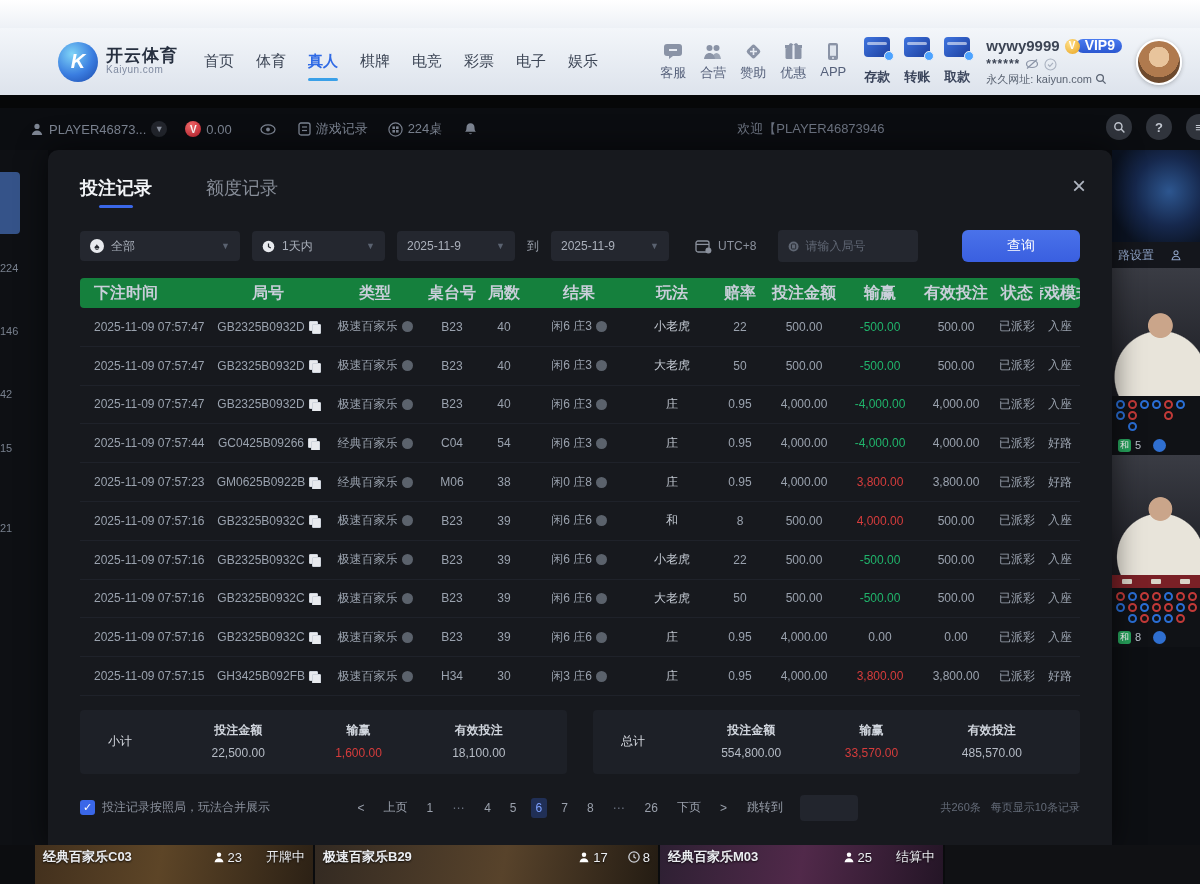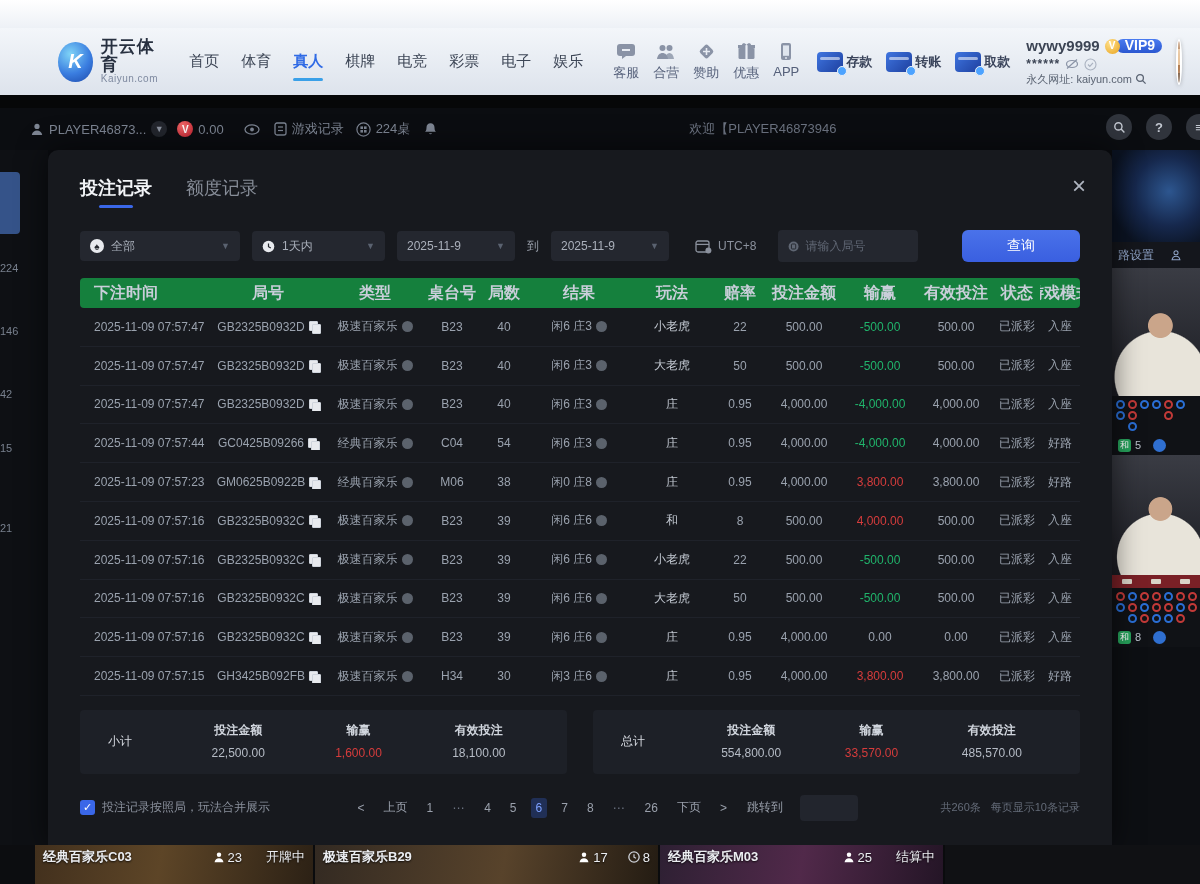--- a/index.html
+++ b/index.html
@@ -19,40 +19,40 @@
   .logo-domain{font-size:10px;color:#7f8aa0;letter-spacing:.5px}
   .menu{display:flex;gap:22px;margin-right:30px}
   .menu-item{font-size:15px;color:#3d4656;cursor:pointer;padding:6px 0;position:relative;white-space:nowrap}
   .menu-item.active{color:#2f6ae5;font-weight:bold}
   .menu-item.active::after{content:"";position:absolute;left:50%;transform:translateX(-50%);bottom:-4px;width:30px;height:3px;border-radius:2px;background:#3aa0e8}
   .quick-links{display:flex;gap:14px;margin-left:auto;margin-right:18px}
   .quick-item{display:flex;flex-direction:column;align-items:center;gap:3px;cursor:pointer}
   .quick-item .q-icon{width:22px;height:20px;display:flex;align-items:center;justify-content:center}
   .quick-item .q-label{font-size:13px;color:#55607a;white-space:nowrap}
   .wallet-links{display:flex;gap:14px;margin-right:16px}
-  .wallet-item{display:flex;flex-direction:row;align-items:center;gap:3px;cursor:pointer}
+  .wallet-item{display:flex;flex-direction:column;align-items:center;gap:11px;cursor:pointer}
   .w-icon{width:26px;height:20px;border-radius:4px;background:linear-gradient(135deg,#3f75e0,#1d3f9e);position:relative}
   .w-icon::after{content:"";position:absolute;left:3px;top:5px;right:3px;height:3px;background:rgba(255,255,255,.55);border-radius:2px}
   .w-icon .w-badge{position:absolute;right:-4px;bottom:-4px;width:10px;height:10px;border-radius:50%;background:#4da3ff;border:1px solid #e8eef7}
   .wallet-item .q-label{font-size:13px;color:#39435a;font-weight:bold;white-space:nowrap}
   .user-block{margin-right:14px;line-height:1.25;text-align:left}
   .user-line1{display:flex;align-items:center;gap:5px}
   .user-name{font-size:15px;color:#3c4454;font-weight:bold}
   .vip-badge{display:inline-flex;align-items:center;height:15px}
   .vip-v{width:15px;height:15px;border-radius:50%;background:radial-gradient(circle at 35% 30%,#ffe08a,#e8a21c);color:#fff;font-size:10px;font-weight:bold;display:flex;align-items:center;justify-content:center;z-index:1}
   .vip-pill{margin-left:-4px;padding:0 7px 0 9px;height:14px;border-radius:8px;background:linear-gradient(#4a7bf0,#2b57d0);color:#fff;font-size:14px;font-weight:bold;display:flex;align-items:center}
   .user-line2{display:flex;align-items:center;gap:5px;margin:1px 0}
   .masked{font-size:12px;color:#3c4454;font-weight:bold;letter-spacing:1px}
   .user-line3{display:flex;align-items:center;gap:3px;font-size:11px;color:#5a6372;white-space:nowrap}
   .avatar{width:46px;height:46px;border-radius:50%;background:radial-gradient(circle at 50% 38%,#e8c49c 0 30%,#b07a4e 31% 60%,#6e4a2e 61%);border:2px solid #fff;box-shadow:0 1px 4px rgba(0,0,0,.25)}
 
   .gap-bar{height:13px;background:#060708}
 
   
-  .subheader{height:42px;background:#0b0d11;display:flex;align-items:center;padding:0 14px 0 30px;gap:2px;position:relative}
+  .subheader{height:42px;background:#0b0d11;display:flex;align-items:center;padding:0 14px 0 30px;gap:10px;position:relative}
   .sh-item{display:flex;align-items:center;gap:5px;color:#7e8694;font-size:13px;white-space:nowrap;cursor:pointer}
   .sh-chevron{width:16px;height:16px;border-radius:50%;background:#23262d;color:#8b929f;font-size:9px;display:flex;align-items:center;justify-content:center}
   .coin{width:16px;height:16px;border-radius:50%;background:radial-gradient(circle at 35% 30%,#f26a6a,#c21f2d);color:#fff;font-size:10px;font-weight:bold;display:flex;align-items:center;justify-content:center}
   .welcome{margin-left:250px;color:#6d7482;font-size:13px;white-space:nowrap;overflow:hidden}
   .sh-right{position:absolute;right:-12px;top:6px;display:flex;gap:14px}
   .round-btn{width:26px;height:26px;border-radius:50%;background:#30343c;color:#c3c8d1;display:flex;align-items:center;justify-content:center;font-size:13px;font-weight:bold;cursor:pointer}
 
   
   .stage{position:relative;height:695px;background:#0a0c10}
 
@@ -72,21 +72,21 @@
   .rr-road{background:#101216;padding:4px 3px;display:grid;grid-template-columns:repeat(7,1fr);gap:2px}
   .ring{width:9px;height:9px;border-radius:50%;border:2px solid transparent;justify-self:center}
   .ring.r{border-color:#c23a38}.ring.b{border-color:#2a6fd6}.ring.e{border-color:transparent}
   .rr-stats{height:20px;display:flex;align-items:center;gap:4px;padding:0 6px;background:#101216;color:#b9c0ca;font-size:11px}
   .tie-chip{width:13px;height:13px;border-radius:3px;background:#27a35c;color:#fff;font-size:9px;display:flex;align-items:center;justify-content:center}
   .glb-chip{width:13px;height:13px;border-radius:50%;background:#2f6fd0;margin-left:8px}
 
   
   .modal{position:absolute;left:48px;top:0;width:1064px;height:695px;background:#17191e;border-radius:10px 10px 0 0;box-shadow:0 0 30px rgba(0,0,0,.6);padding:26px 32px 0}
   .modal-close{position:absolute;top:24px;right:26px;color:#aeb4bf;font-size:24px;line-height:1;cursor:pointer}
-  .tabs{display:flex;gap:34px;margin-bottom:22px}
+  .tabs{display:flex;gap:54px;margin-bottom:22px}
   .tab{font-size:18px;color:#878d98;cursor:pointer;position:relative;padding-bottom:8px}
   .tab.active{color:#f2f4f7;font-weight:bold}
   .tab.active::after{content:"";position:absolute;left:50%;transform:translateX(-50%);bottom:0;width:34px;height:3px;border-radius:2px;background:#3a67e8}
 
   .filters{display:flex;align-items:center;gap:12px}
   .f-box{height:30px;background:#24272f;border-radius:4px;display:flex;align-items:center;padding:0 10px;color:#aab0bb;font-size:12px;gap:7px;cursor:pointer;white-space:nowrap}
   .f-caret{margin-left:auto;color:#5a6270;font-size:9px}
   .f-sel1{width:160px}.f-sel2{width:133px}.f-date{width:118px}
   .f-to{color:#9aa0ab;font-size:12px}
   .f-utc{display:flex;align-items:center;gap:6px;color:#8b919d;font-size:12px;white-space:nowrap}

